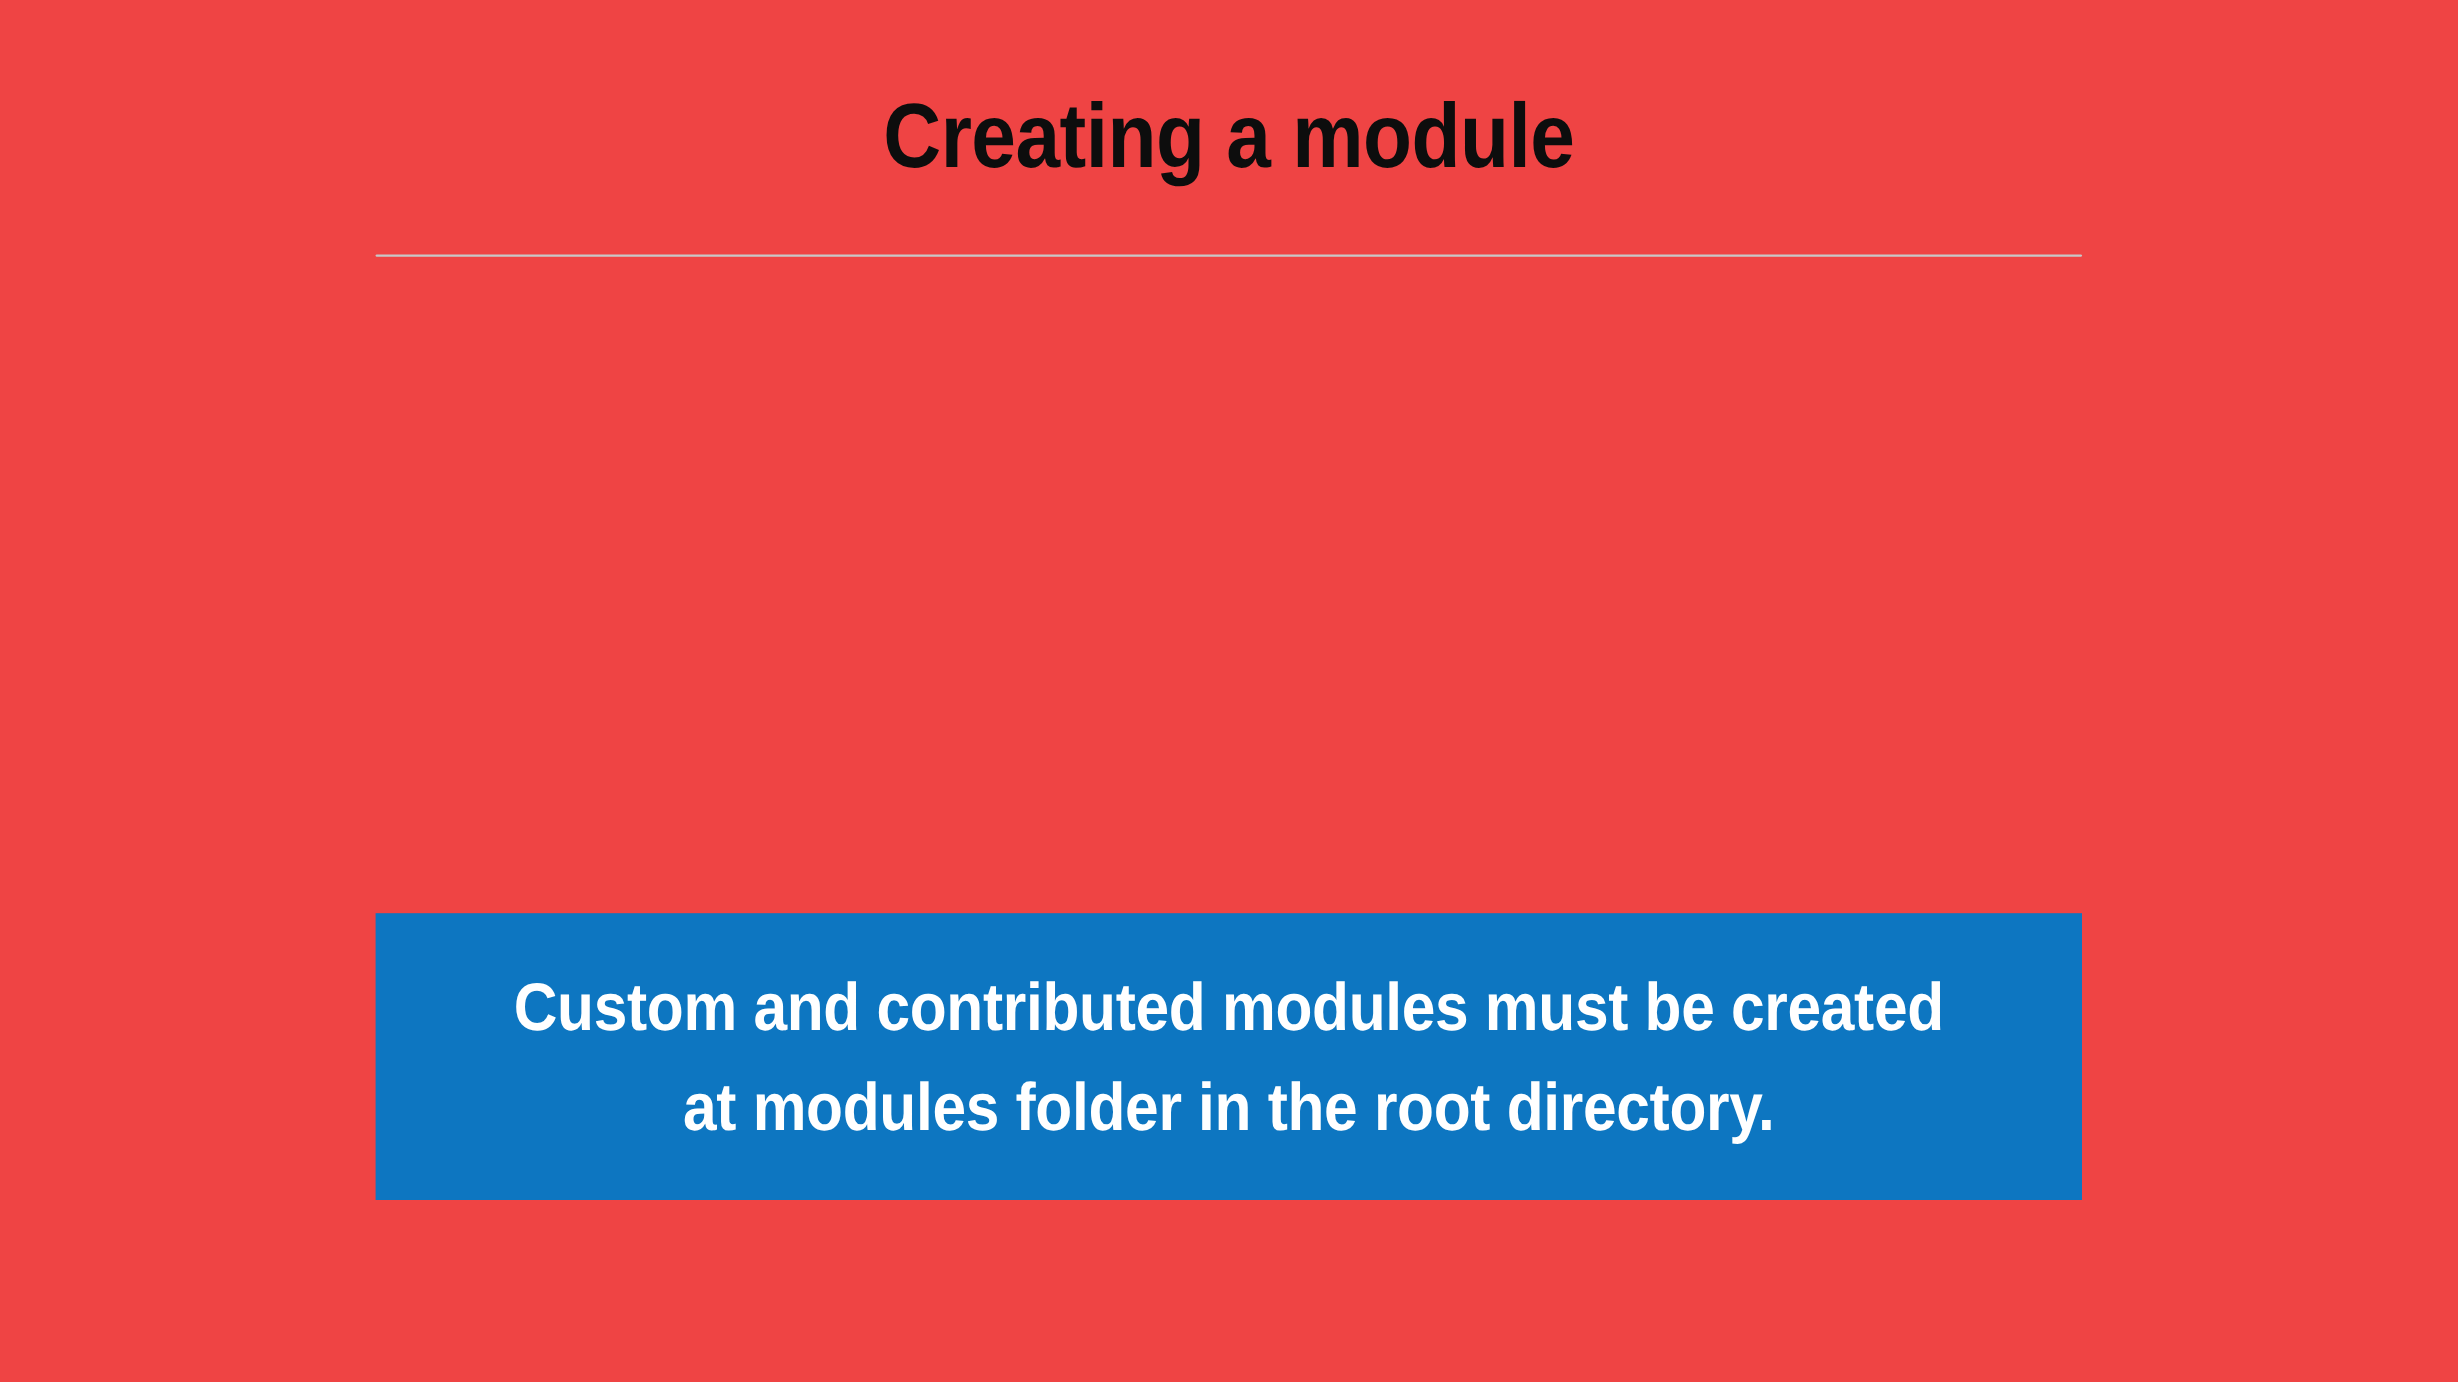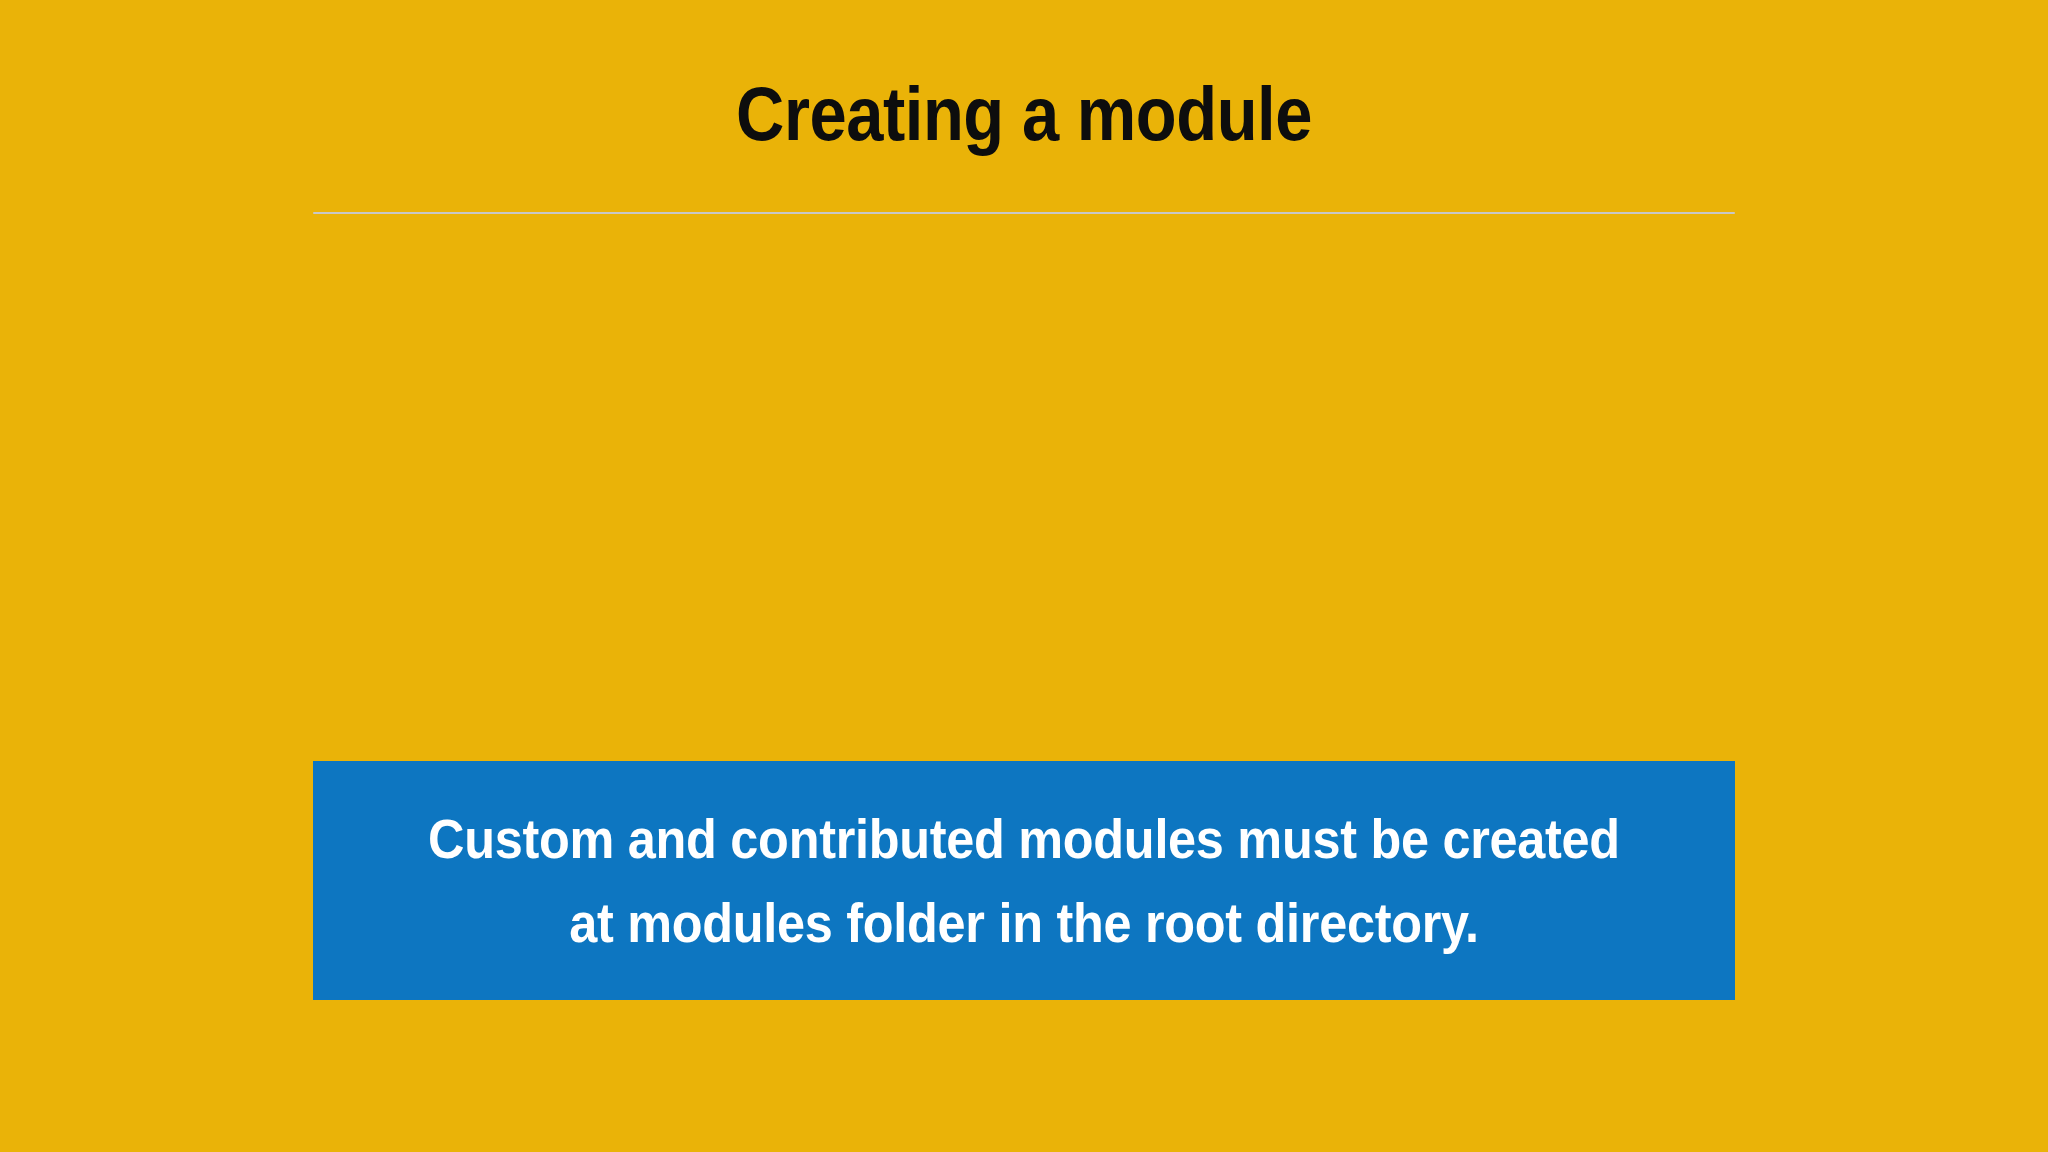--- a/index.html
+++ b/index.html
@@ -5,21 +5,21 @@
   html, body {
     margin: 0;
     padding: 0;
     background: #ffffff;
   }
 
   .slide {
     position: relative;
     width: 2048px;
     height: 1152px;
-    background: #eab308;
+    background: #ef4444;
     overflow: hidden;
     font-family: "Liberation Sans", "DejaVu Sans", sans-serif;
     color: #000000;
   }
 
   
   .slide-title {
     position: absolute;
     left: 0;
     top: 68px;

